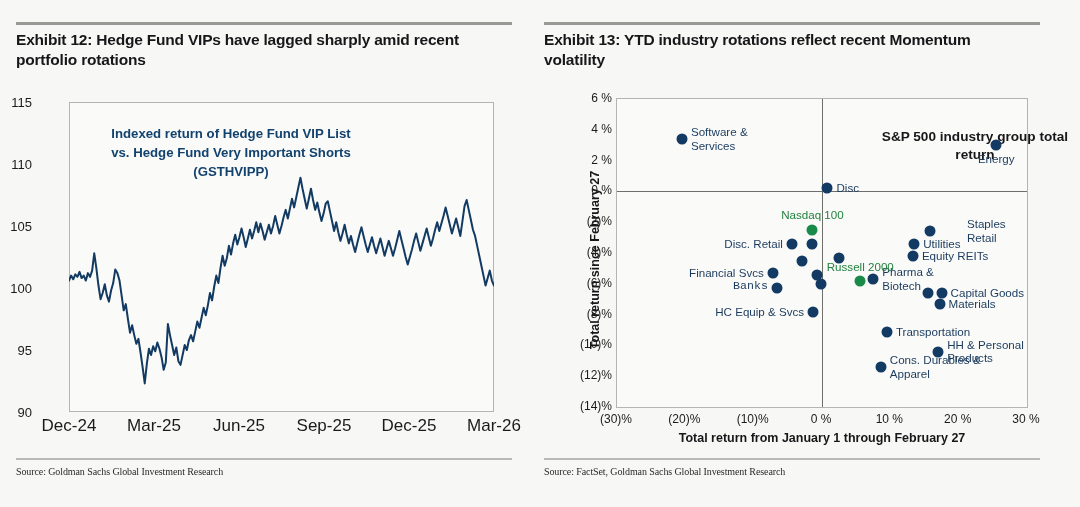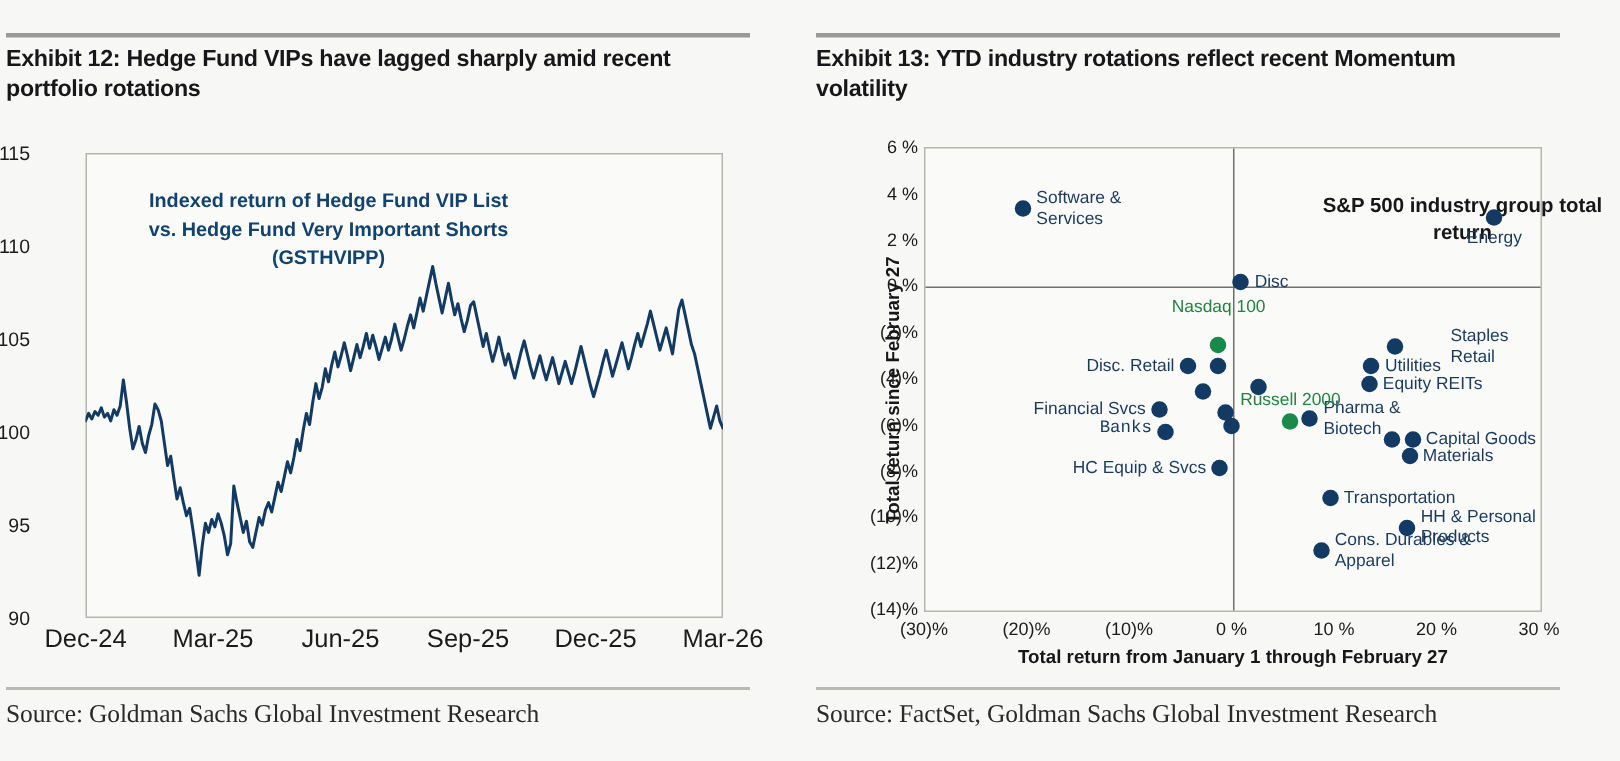--- a/index.html
+++ b/index.html
@@ -5,36 +5,36 @@
   html,body{margin:0;padding:0;}
   body{
     width:1080px;height:507px;
     background:#f7f7f5;
     font-family:"Liberation Sans", sans-serif;
     color:#1b1b1b;
     overflow:hidden;
   }
   .page{position:relative;width:1080px;height:507px;}
   .panel{position:absolute;top:0;height:507px;width:510px;}
-  .panel-left{left:4px;}
+  .panel-left{left:16px;}
   .panel-right{left:544px;}
   .rule{
     position:absolute;top:22px;left:0;width:496px;height:3px;background:#9a9a94;
   }
   .exhibit-title{
     position:absolute;top:30px;left:0;width:470px;
     font-size:15.5px;font-weight:bold;line-height:1.32;
     letter-spacing:-0.2px;color:#17171a;
   }
   .source-rule{
     position:absolute;top:458px;left:0;width:496px;height:2px;background:#b9b9b3;
   }
   .source{
     position:absolute;top:466px;left:0;
-    font-size:17px;color:#2a2a2a;letter-spacing:-0.1px;
+    font-size:10px;color:#2a2a2a;letter-spacing:-0.1px;
     font-family:"Liberation Serif", serif;
   }
 
   
   .lc-wrap{position:absolute;left:0;top:94px;width:500px;height:340px;}
   .lc-frame{
     position:absolute;left:53px;top:8px;width:425px;height:310px;
     border:1px solid #b5b5b0;background:#fafaf8;box-sizing:border-box;
   }
   .lc-ylab{
@@ -146,21 +146,21 @@
         <div class="sc-hline" id="sc-hline" style="top: 92.4px;"></div>
         <div class="sc-header" id="sc-header" style="left: 253px; top: 29.4px;">S&amp;P 500 industry group total return</div>
       <div class="dot" style="left: 64.9167px; top: 40.04px;"></div>
           <div class="ptlabel l" style="left: 73.9167px; top: 40.04px;">Software &amp;
 Services</div>
           <div class="dot" style="left: 379.25px; top: 46.2px;"></div>
           <div class="ptlabel c" style="left: 379.25px; top: 60.2px;">Energy</div>
           <div class="dot" style="left: 210.467px; top: 89.32px;"></div>
           <div class="ptlabel l" style="left: 219.467px; top: 89.32px;">Disc</div>
           <div class="dot green" style="left: 195.433px; top: 130.9px;"></div>
-          <div class="ptlabel c green" style="left: 195.433px; top: 106px;">Nasdaq 100</div>
+          <div class="ptlabel c green" style="left: 195.433px; top: 116px;">Nasdaq 100</div>
           <div class="dot" style="left: 312.967px; top: 132.44px;"></div>
           <div class="ptlabel l" style="left: 321.967px; top: 132.44px; margin-left: 28px;">Staples Retail</div>
           <div class="dot" style="left: 174.933px; top: 144.76px;"></div>
           <div class="ptlabel r" style="left: 165.933px; top: 144.76px;">Disc. Retail</div>
           <div class="dot" style="left: 297.25px; top: 144.76px;"></div>
           <div class="ptlabel l" style="left: 306.25px; top: 144.76px;">Utilities</div>
           <div class="dot" style="left: 194.75px; top: 144.76px;"></div>
           <div class="dot" style="left: 295.883px; top: 157.08px;"></div>
           <div class="ptlabel l" style="left: 304.883px; top: 157.08px;">Equity REITs</div>
           <div class="dot" style="left: 184.5px; top: 161.7px;"></div>

